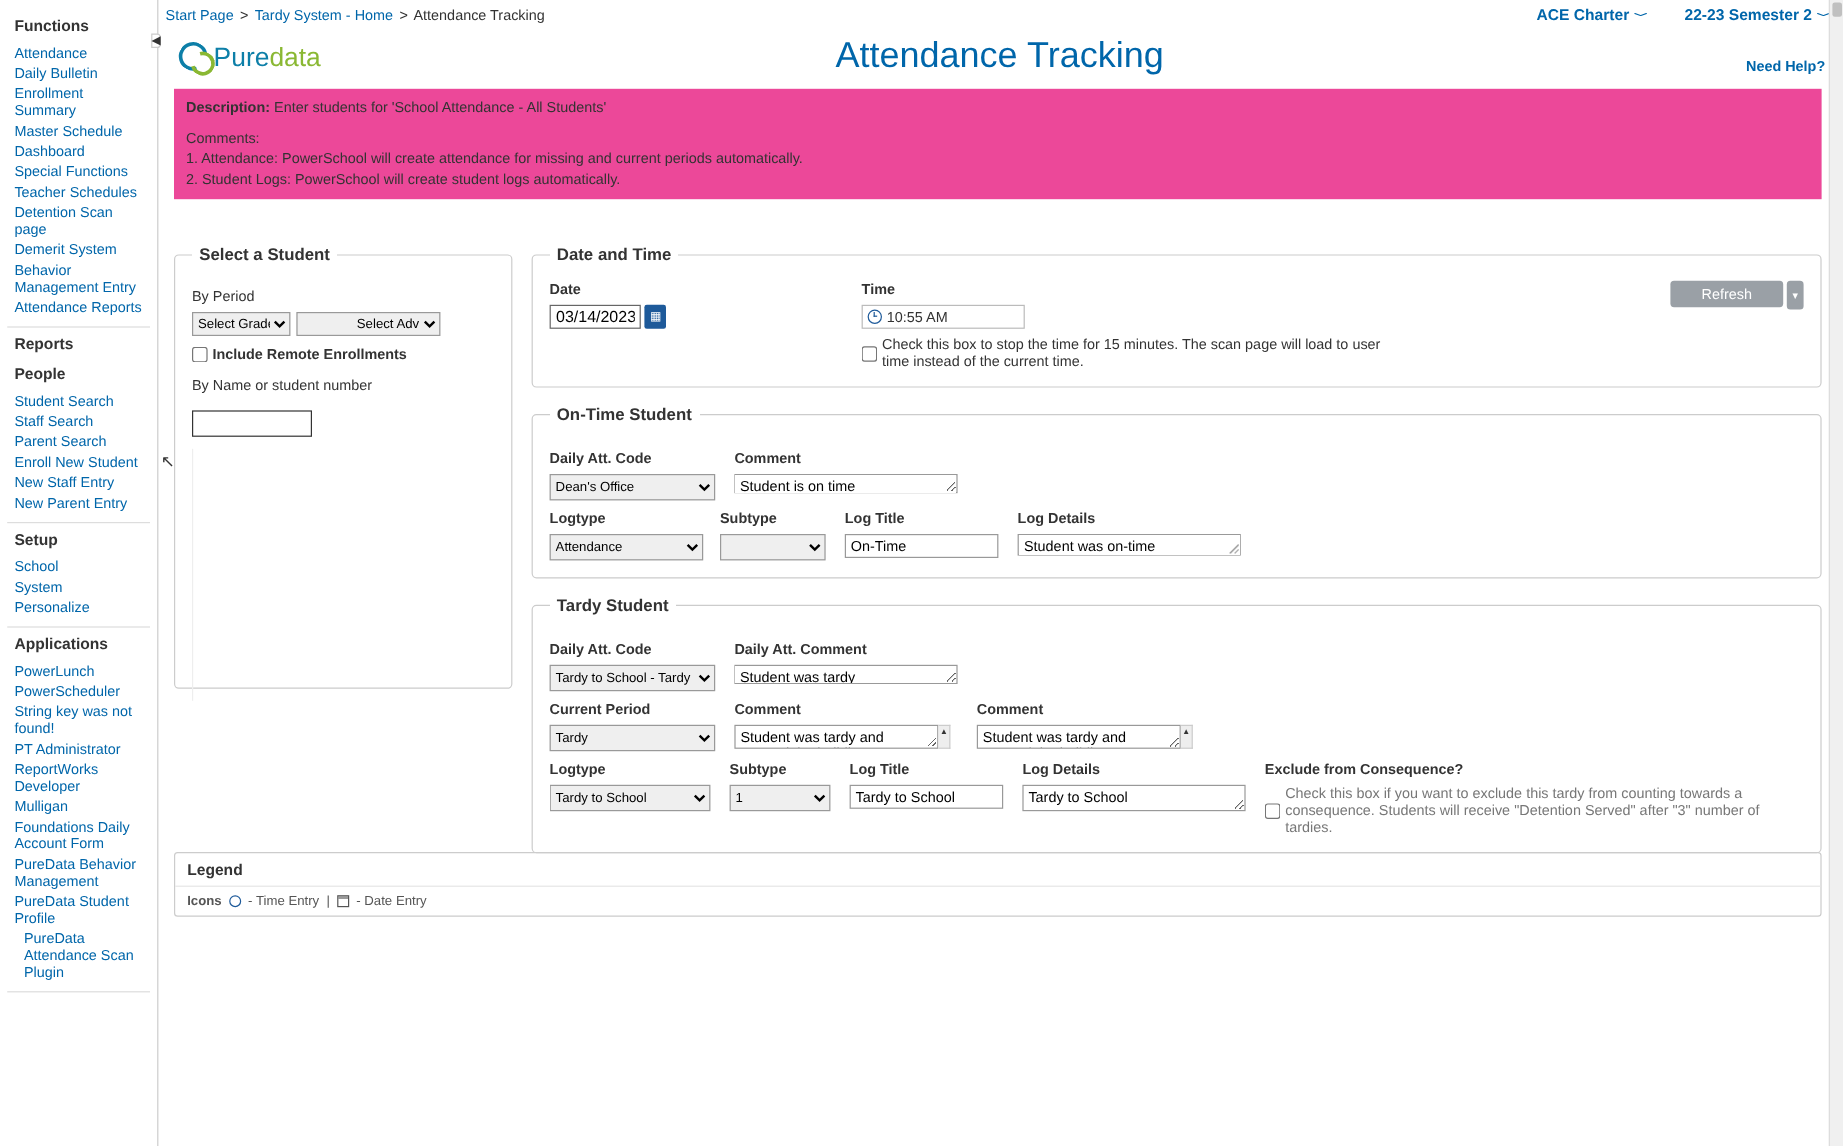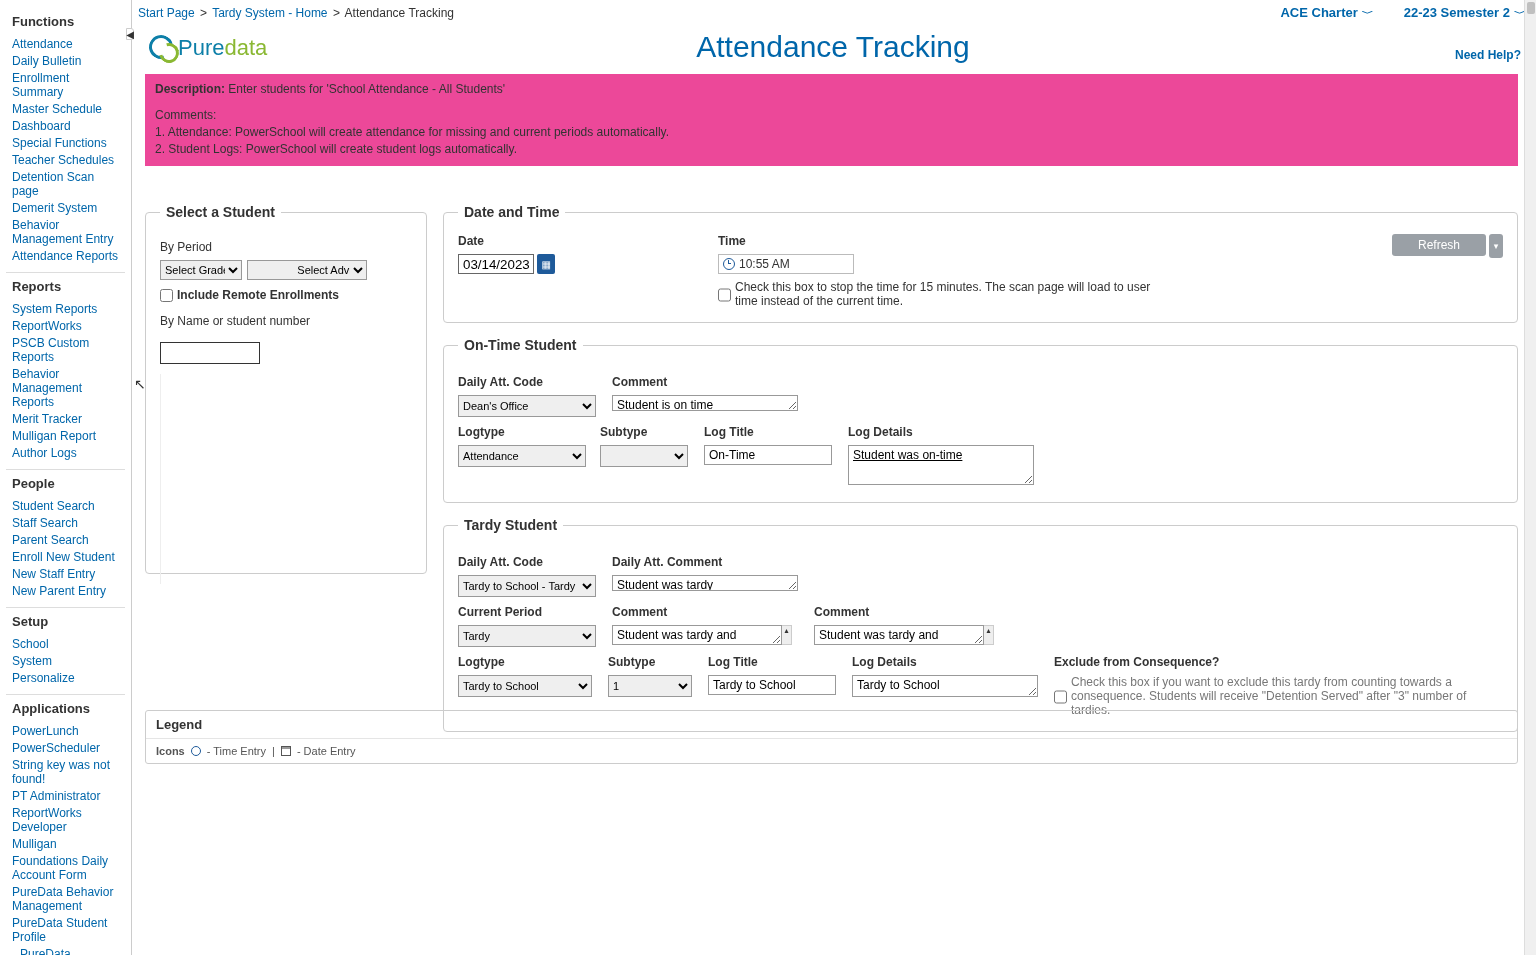--- a/index.html
+++ b/index.html
@@ -370,29 +370,20 @@
     <li><a href="#">Dashboard</a></li>
     <li><a href="#">Special Functions</a></li>
     <li><a href="#">Teacher Schedules</a></li>
     <li><a href="#">Detention Scan page</a></li>
     <li><a href="#">Demerit System</a></li>
     <li><a href="#">Behavior Management Entry</a></li>
     <li><a href="#">Attendance Reports</a></li>
   </ul>
 
   <div class="sidebar-section-header">Reports</div>
-  <ul class="sidebar-list">
-    <li><a href="#">System Reports</a></li>
-    <li><a href="#">ReportWorks</a></li>
-    <li><a href="#">PSCB Custom Reports</a></li>
-    <li><a href="#">Behavior Management Reports</a></li>
-    <li><a href="#">Merit Tracker</a></li>
-    <li><a href="#">Mulligan Report</a></li>
-    <li><a href="#">Author Logs</a></li>
-  </ul>
 
   <div class="sidebar-section-header">People</div>
   <ul class="sidebar-list">
     <li><a href="#">Student Search</a></li>
     <li><a href="#">Staff Search</a></li>
     <li><a href="#">Parent Search</a></li>
     <li><a href="#">Enroll New Student</a></li>
     <li><a href="#">New Staff Entry</a></li>
     <li><a href="#">New Parent Entry</a></li>
   </ul>
@@ -519,21 +510,21 @@
         <div class="field-group" style="width:92px;">
           <span class="field-label">Subtype</span>
           <select class="sel sel-88"><option></option></select>
         </div>
         <div class="field-group" style="width:132px;">
           <span class="field-label">Log Title</span>
           <input type="text" class="txt" style="width: 128px;" value="On-Time">
         </div>
         <div class="field-group">
           <span class="field-label">Log Details</span>
-          <textarea class="txtarea" style="width: 186px; height: 40px; text-decoration: underline;">Student was on-time</textarea>
+          <textarea class="txtarea" style="width: 186px; height: 18px;">Student was on-time</textarea>
         </div>
       </div>
     </fieldset>
 
     <fieldset>
       <legend>Tardy Student</legend>
       <div class="row">
         <div class="field-group" style="width:142px;">
           <span class="field-label">Daily Att. Code</span>
           <select class="sel sel-138"><option>Tardy to School - Tardy</option></select>

